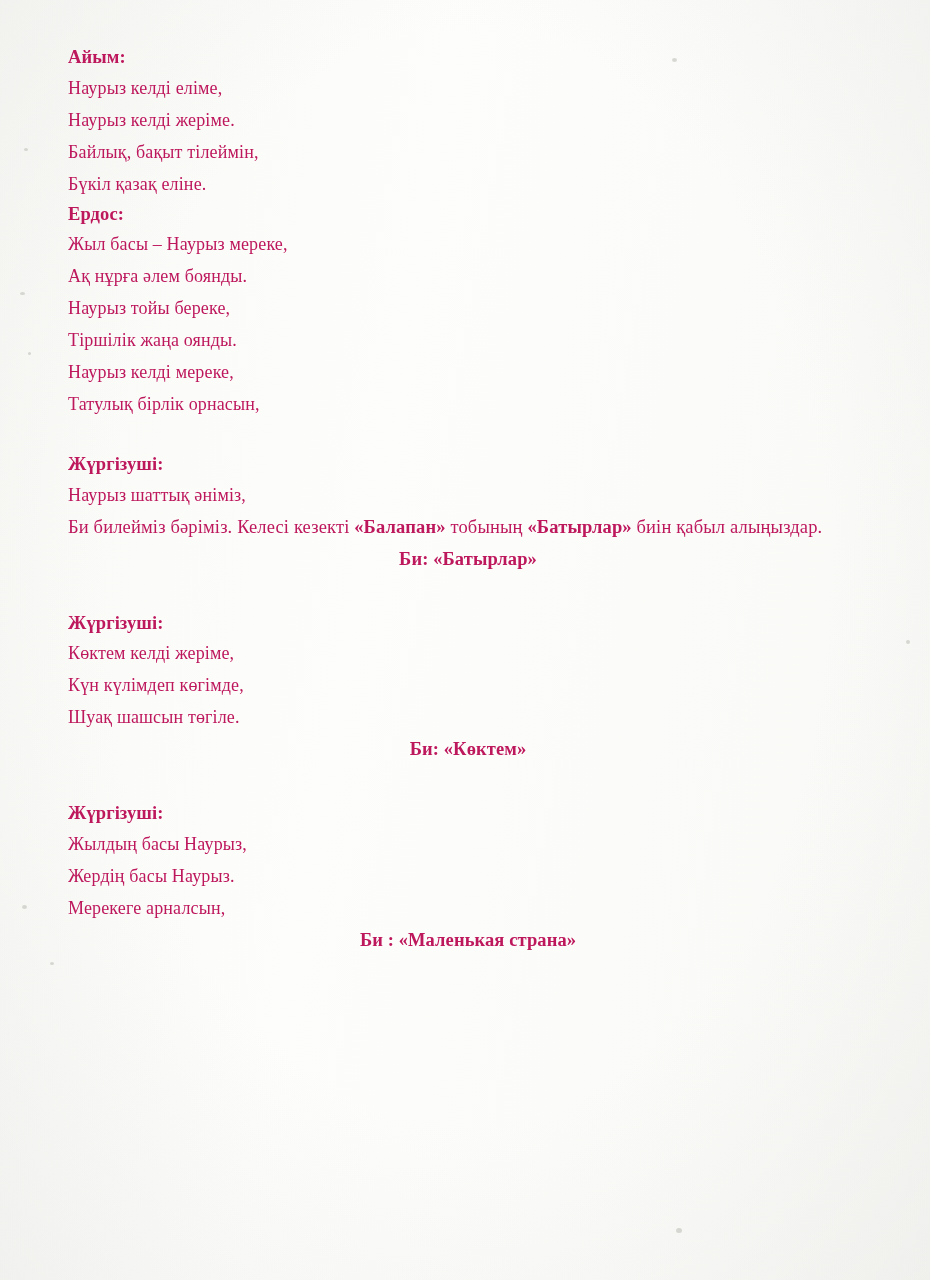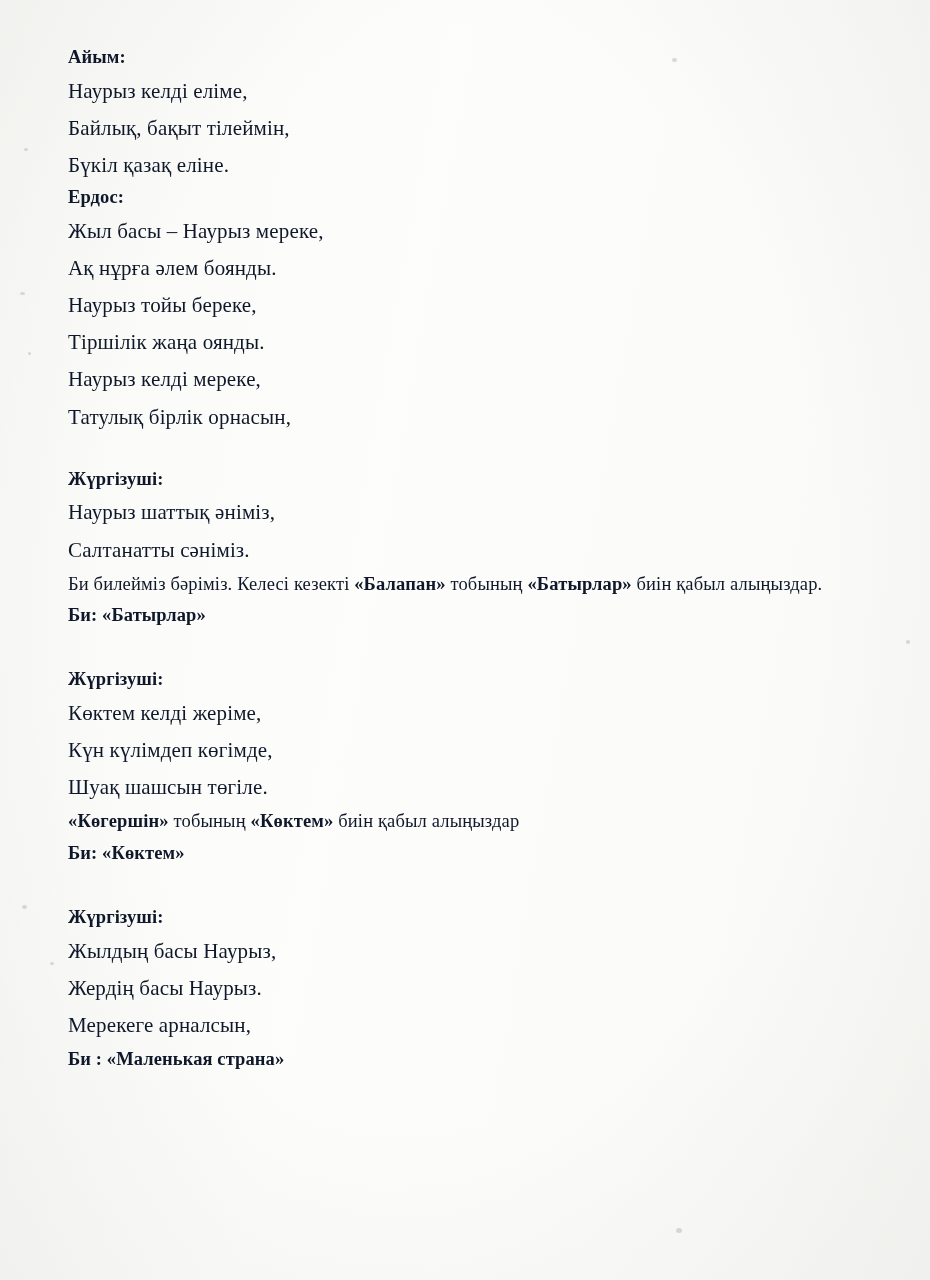--- a/index.html
+++ b/index.html
@@ -7,21 +7,21 @@
     padding: 0;
     background: #ffffff;
   }
   #page {
     position: relative;
     width: 930px;
     height: 1280px;
     background: #fdfdfb;
     overflow: hidden;
     font-family: "Liberation Serif", serif;
-    color: #0f172a;
+    color: #be185d;
   }
   
   #paper-texture {
     position: absolute;
     inset: 0;
     background:
       radial-gradient(ellipse at 50% 45%, rgba(255,255,255,0) 55%, rgba(222,224,220,0.35) 100%),
       linear-gradient(100deg, rgba(246,247,243,0.6), rgba(252,252,250,0.2) 40%, rgba(245,246,242,0.55));
     pointer-events: none;
   }
@@ -32,40 +32,41 @@
     width: 800px;
   }
   .speaker {
     font-weight: bold;
     font-size: 18.5px;
     letter-spacing: .1px;
     margin: 0 0 2px 0;
     line-height: 1.45;
   }
   .line {
-    font-size: 21px;
+    font-size: 18px;
     line-height: 1.72;
     margin: 0 0 1px 0;
     letter-spacing: .15px;
   }
   .para {
     font-size: 18.5px;
     line-height: 1.72;
     margin: 0;
     letter-spacing: .15px;
   }
   .para b, .line b {
     font-weight: bold;
   }
   .dance {
     font-weight: bold;
     font-size: 18.5px;
     line-height: 1.72;
     margin: 0;
     letter-spacing: .1px;
+    text-align: center;
   }
   .gap-md { height: 30px; }
   .gap-lg { height: 34px; }
   
   .speck {
     position: absolute;
     background: #b9bcb4;
     opacity: .55;
     border-radius: 50%;
   }
@@ -89,41 +90,40 @@
   <span class="speck s3"></span>
   <span class="speck s4"></span>
   <span class="speck s5"></span>
   <span class="speck s6"></span>
   <span class="speck s7"></span>
   <span class="speck s8"></span>
 
   <div id="content">
       <p class="speaker">Айым:</p>
       <p class="line">Наурыз келді еліме,</p>
+      <p class="line">Наурыз келді жеріме.</p>
       <p class="line">Байлық, бақыт тілеймін,</p>
       <p class="line">Бүкіл қазақ еліне.</p>
       <p class="speaker">Ердос:</p>
       <p class="line">Жыл басы – Наурыз мереке,</p>
       <p class="line">Ақ нұрға әлем боянды.</p>
       <p class="line">Наурыз тойы береке,</p>
       <p class="line">Тіршілік жаңа оянды.</p>
       <p class="line">Наурыз келді мереке,</p>
       <p class="line">Татулық бірлік орнасын,</p>
       <div class="gap-md"></div>
       <p class="speaker">Жүргізуші:</p>
       <p class="line">Наурыз шаттық әніміз,</p>
-      <p class="line">Салтанатты сәніміз.</p>
       <p class="para"><span>Би билейміз бәріміз. Келесі кезекті </span><b>«Балапан»</b><span> тобының </span><b>«Батырлар»</b><span> биін қабыл алыңыздар.</span></p>
       <p class="dance">Би: «Батырлар»</p>
       <div class="gap-lg"></div>
       <p class="speaker">Жүргізуші:</p>
       <p class="line">Көктем келді жеріме,</p>
       <p class="line">Күн күлімдеп көгімде,</p>
       <p class="line">Шуақ шашсын төгіле.</p>
-      <p class="para"><b>«Көгершін»</b><span> тобының </span><b>«Көктем»</b><span>  биін қабыл алыңыздар</span></p>
       <p class="dance">Би: «Көктем»</p>
       <div class="gap-lg"></div>
       <p class="speaker">Жүргізуші:</p>
       <p class="line">Жылдың басы Наурыз,</p>
       <p class="line">Жердің басы Наурыз.</p>
       <p class="line">Мерекеге арналсын,</p>
       <p class="dance">Би : «Маленькая страна»</p>
     </div>
 </div>
 

